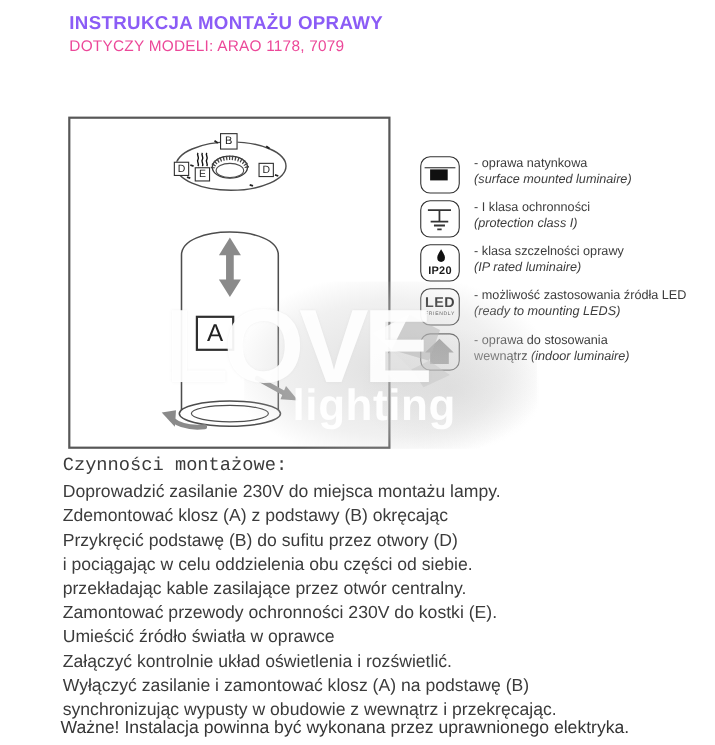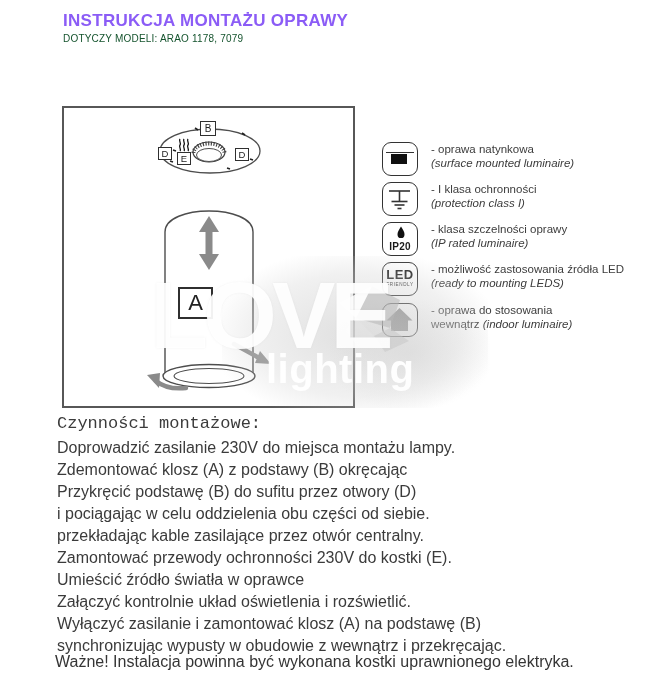--- a/index.html
+++ b/index.html
@@ -1,21 +1,21 @@
 <!DOCTYPE html>
 <html><head>
 <meta charset="utf-8">
 <style>
   html,body{margin:0;padding:0;background:#fff;}
   .page{position:relative;width:650px;height:677px;background:#fff;overflow:hidden;
         font-family:"Liberation Sans",sans-serif;color:#3d3d3d;}
   .abs{position:absolute;}
 
   .title{left:63px;top:11px;font-size:17px;font-weight:bold;color:#8b5cf6;letter-spacing:.3px;}
-  .subtitle{left:63px;top:33px;font-size:10px;color:#14532d;letter-spacing:.2px;}
+  .subtitle{left:63px;top:33px;font-size:14px;color:#ec4899;letter-spacing:.2px;}
 
   .diagram{left:62px;top:106px;width:289px;height:298px;border:2px solid #575757;background:#fff;}
   .diagram svg{position:absolute;left:0;top:0;}
 
   .lbl{position:absolute;border:1.4px solid #2f2f2f;background:#fff;display:flex;
        align-items:center;justify-content:center;color:#222;box-sizing:border-box;}
   .lbl-b{left:136px;top:13px;width:16px;height:15px;font-size:10px;}
   .lbl-dl{left:94px;top:39px;width:14px;height:13px;font-size:9.5px;}
   .lbl-e{left:113px;top:44px;width:14px;height:13px;font-size:9.5px;}
   .lbl-dr{left:171px;top:40px;width:14px;height:13px;font-size:9.5px;}
@@ -195,15 +195,15 @@
     <div>Przykręcić podstawę (B) do sufitu przez otwory (D)</div>
     <div>i pociągając w celu oddzielenia obu części od siebie.</div>
     <div>przekładając kable zasilające przez otwór centralny.</div>
     <div>Zamontować przewody ochronności 230V do kostki (E).</div>
     <div>Umieścić źródło światła w oprawce</div>
     <div>Załączyć kontrolnie układ oświetlenia i rozświetlić.</div>
     <div>Wyłączyć zasilanie i zamontować klosz (A) na podstawę (B)</div>
     <div>synchronizując wypusty w obudowie z wewnątrz i przekręcając.</div>
   </div>
 
-  <div class="abs warning">Ważne! Instalacja powinna być wykonana kostki uprawnionego elektryka.</div>
+  <div class="abs warning">Ważne! Instalacja powinna być wykonana przez uprawnionego elektryka.</div>
 
 </div>
 
 </body></html>

